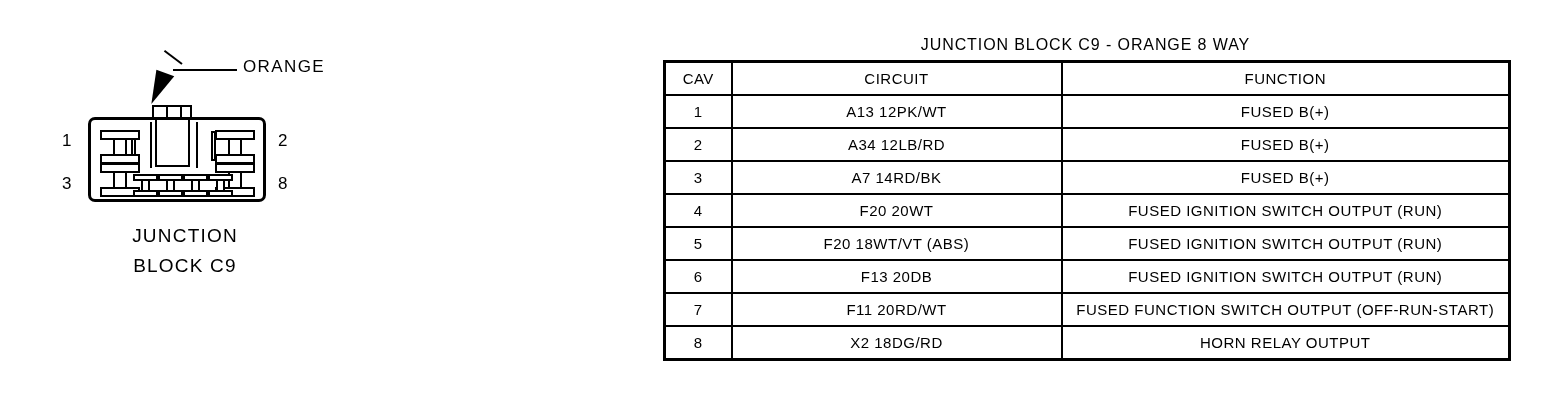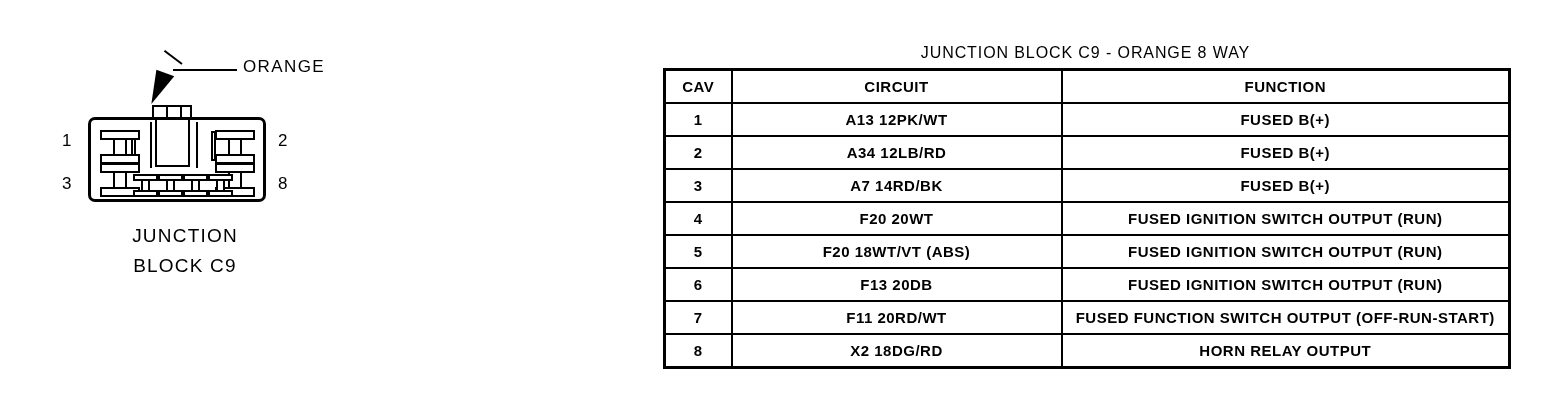--- a/index.html
+++ b/index.html
@@ -189,21 +189,20 @@
     letter-spacing: 1.2px;
     line-height: 30px;
   }
 
   
   #pinout-panel {
     position: absolute;
     left: 663px;
     top: 36px;
     width: 845px;
-    margin-top: 8px;
   }
   .table-title {
     width: 845px;
     text-align: center;
     font-size: 16px;
     letter-spacing: 0.9px;
     white-space: nowrap;
     margin-bottom: 6px;
   }
   table.pinout {
@@ -214,21 +213,21 @@
   }
   table.pinout col.c-cav  { width: 67px;  }
   table.pinout col.c-circ { width: 330px; }
   table.pinout col.c-func { width: 448px; }
 
   table.pinout th,
   table.pinout td {
     border: 2px solid #000;
     height: 31px;
     font-size: 15px;
-    font-weight: bold;
+    font-weight: normal;
     letter-spacing: 0.5px;
     padding: 0 2px;
     white-space: nowrap;
     overflow: hidden;
   }
   table.pinout th { text-align: center; }
   table.pinout td.cav-cell { text-align: center; }
   table.pinout td.txt-cell { text-align: center; }
 </style>
 </head>

